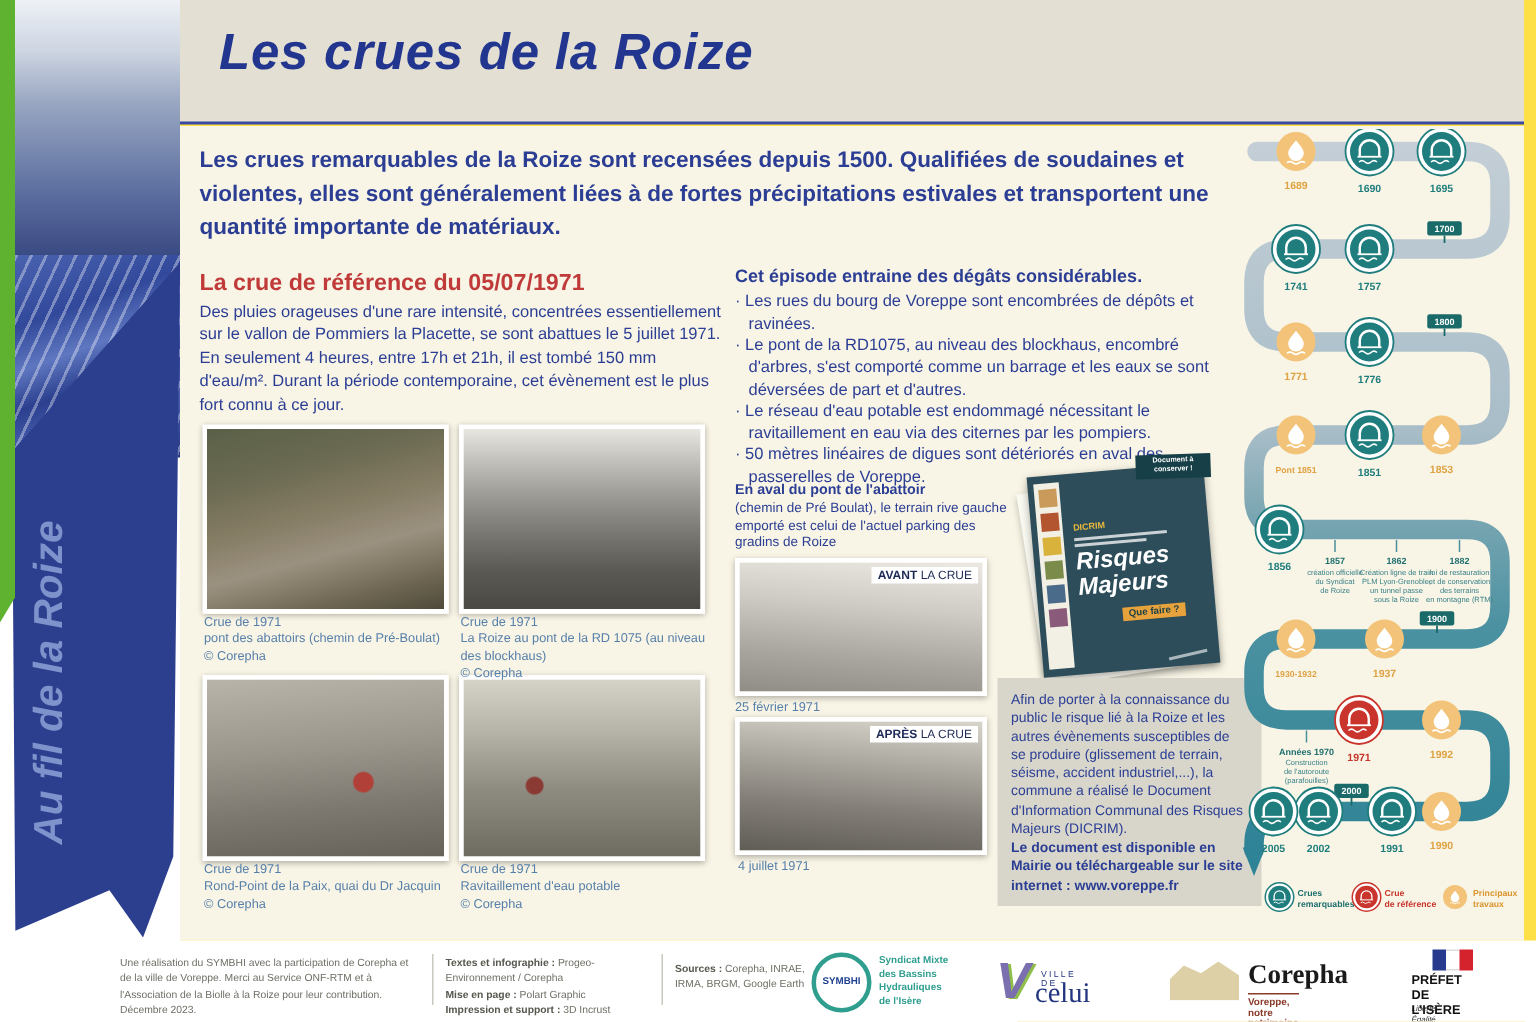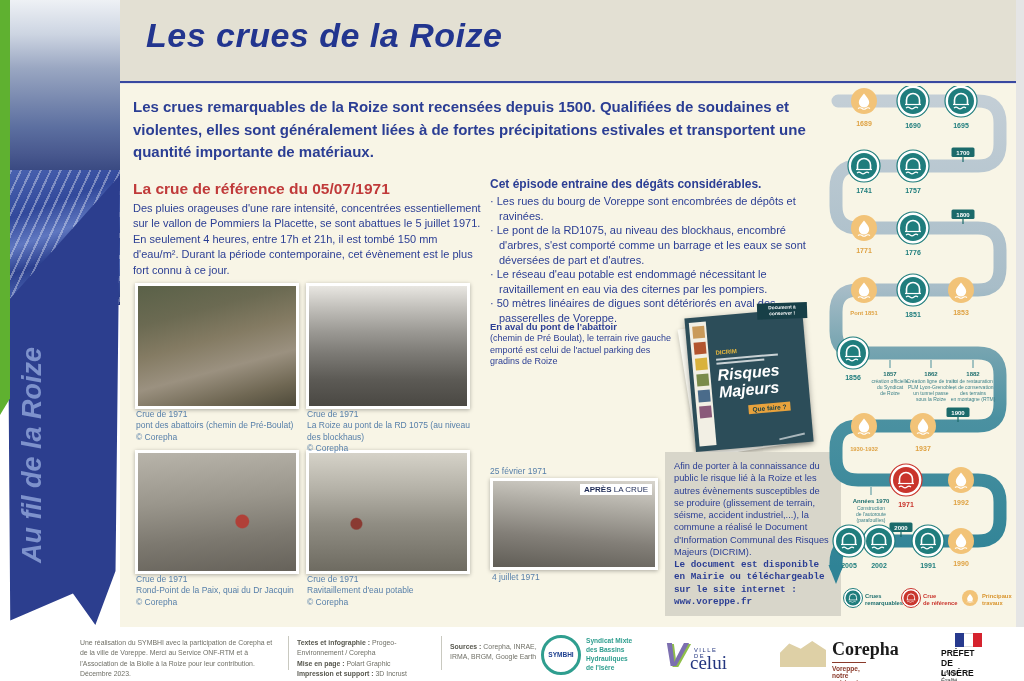--- a/index.html
+++ b/index.html
@@ -1,16 +1,16 @@
 <!DOCTYPE html>
 <html><head>
 <meta charset="utf-8">
 <style>
   html,body{margin:0;padding:0;background:#fff;}
-  .stage{position:relative;width:1024px;height:681px;background:#e5e5e5;overflow:hidden;
+  .stage{position:relative;width:1024px;height:681px;background:#fde047;overflow:hidden;
          font-family:"Liberation Sans",sans-serif;}
   
   .main-bg{position:absolute;left:118px;top:84px;width:898px;height:543px;background:#f8f5e6;}
   .header-band{position:absolute;left:118px;top:0;width:898px;height:82px;background:#e3e0d3;}
   .header-rule{position:absolute;left:118px;top:81px;width:898px;height:2px;background:#3949a0;}
   .page-title{position:absolute;left:146px;top:16px;margin:0;font-size:34px;font-weight:bold;
               font-style:italic;color:#22358f;letter-spacing:.5px;}
   
   .sidebar{position:absolute;left:0;top:0;width:120px;height:681px;background:#fff;}
   .green-strip{position:absolute;left:0;top:0;width:10px;height:415px;background:#5fb130;
@@ -71,21 +71,21 @@
   .bk-bar{position:absolute;left:28px;height:2px;background:rgba(255,255,255,.75);}
   .bk-title{position:absolute;left:28px;top:52px;font-size:16px;font-weight:bold;font-style:italic;
             color:#fff;line-height:1.05;}
   .bk-chip{position:absolute;left:56px;top:92px;background:#e8a23c;color:#173f47;font-size:6.5px;
            font-weight:bold;padding:1px 4px;}
   .bk-sign{position:absolute;right:8px;bottom:6px;width:26px;height:2px;background:rgba(255,255,255,.6);
            transform:rotate(-8deg);}
   
   .dicrim{position:absolute;left:665px;top:452px;width:158px;background:#d8d6ca;padding:8px 9px;
           font-size:9.3px;color:#2b3e94;line-height:1.32;}
-  .dicrim .bold{font-weight:bold;margin-top:1px;font-family:Liberation Mono, monospace;}
+  .dicrim .bold{font-weight:bold;margin-top:1px;}
   
   #timeline-svg{position:absolute;left:828px;top:86px;width:192px;height:540px;}
   
   .footer{position:absolute;left:0;top:627px;width:1024px;height:54px;background:#fff;}
   .ft-txt{position:absolute;font-size:6.9px;color:#6f6f66;line-height:1.5;}
   .ft-txt b{color:#57574e;}
   .ft1{left:80px;top:11px;width:200px;}
   .ft2{left:297px;top:11px;width:138px;}
   .ft3{left:450px;top:15px;width:88px;}
   .ft-div{position:absolute;top:9px;width:1px;height:34px;background:#c9c9c0;}
@@ -164,20 +164,23 @@
     <div>© Corepha</div>
   </div>
   <div class="caption cap4">
     <div>Crue de 1971</div>
     <div>Ravitaillement d'eau potable</div>
     <div>© Corepha</div>
   </div>
 
   <div class="abat-head">En aval du pont de l'abattoir</div>
   <div class="abat-body">(chemin de Pré Boulat), le terrain rive gauche emporté est celui de l'actuel parking des gradins de Roize</div>
+  <div class="photo ph-before">
+    <div class="ph-label"><b>AVANT</b><span> LA CRUE</span></div>
+  </div>
   <div class="caption cap-before">25 février 1971</div>
   <div class="photo ph-after">
     <div class="ph-label"><b>APRÈS</b><span> LA CRUE</span></div>
   </div>
   <div class="caption cap-after">4 juillet 1971</div>
 
   <div class="bk-sheet"></div>
   <div class="booklet">
     <div class="bk-badge">Document à conserver !</div>
     <div class="bk-strip">

